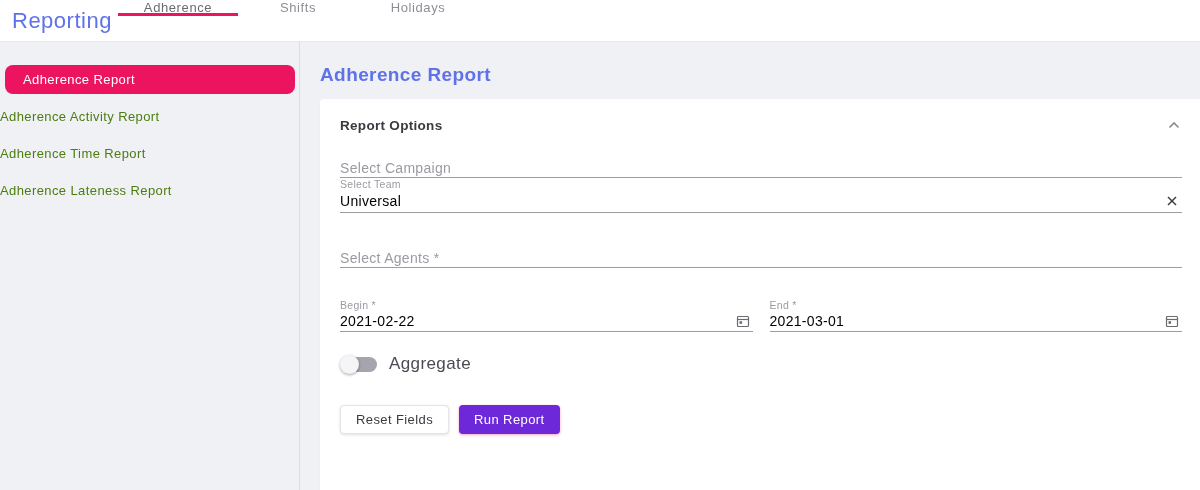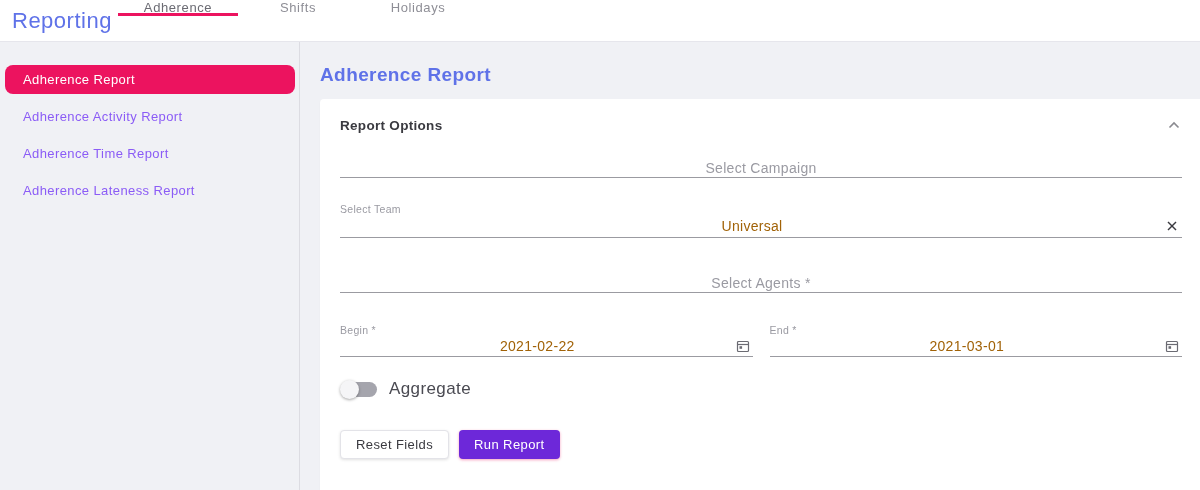--- a/index.html
+++ b/index.html
@@ -30,22 +30,22 @@
     background:#ec135f;
   }
   
   .content{ display:flex; height:448px; }
   .sidebar{
     width:300px; background:#f0f1f5; border-right:1px solid #dcdce2;
     padding-top:23px; flex-shrink:0;
   }
   .side-item{
     height:29px; display:flex; align-items:center;
-    font-size:13px; color:#8b5cf6; letter-spacing:.4px;
-    padding-left:23px; margin-bottom:8px; cursor:pointer;
+    font-size:13px; color:#4d7c0f; letter-spacing:.4px;
+    margin-bottom:8px; cursor:pointer;
   }
   .side-item.active{
     background:#ec135f; color:#fff; border-radius:8px;
     margin:0 4px 8px 5px; padding-left:18px;
   }
   .main{ flex:1; }
   .main-title{
     font-size:19px; color:#5f72e8; letter-spacing:.4px;
     margin:22px 0 13px 20px;
   }
@@ -58,30 +58,30 @@
   .panel-header{
     display:flex; justify-content:space-between; align-items:center; height:20px;
   }
   .panel-title{ font-size:13.5px; font-weight:600; color:#3a3a40; letter-spacing:.3px; }
   .collapse-btn{ cursor:pointer; display:flex; align-items:center; padding:2px; }
   
   .field{ border-bottom:1px solid #9b9ba1; position:relative; }
   .field input{
     border:none; outline:none; width:100%; background:transparent;
     font-family:"Liberation Sans", sans-serif;
-    font-size:14px; color:#a16207; letter-spacing:.3px; padding:0;text-align:center;
+    font-size:14px; color:#000000; letter-spacing:.3px; padding:0;
   }
   .field input::placeholder{ color:#9a9aa2; opacity:1; }
   .float-label{
     display:block; font-size:10.5px; color:#9a9aa2; letter-spacing:.3px;
     height:12px; line-height:12px;
   }
   .field-campaign{ margin-top:24px; height:19px; }
   .field-campaign input{ height:18px; }
-  .field-team{ margin-top:25px; height:35px; }
+  .field-team{ height:35px; }
   .field-team .input-row{ display:flex; align-items:center; height:22px; }
   .field-team input{ height:20px; }
   .clear-btn{ cursor:pointer; display:flex; align-items:center; padding:2px; margin-right:2px; }
   .field-agents{ margin-top:36px; height:19px; }
   .field-agents input{ height:18px; }
   .dates-row{ display:flex; gap:17px; margin-top:31px; }
   .date-field{ flex:1; height:33px; }
   .date-field .input-row{ display:flex; align-items:center; height:20px; }
   .date-field input{ height:18px; }
   .cal-btn{ cursor:pointer; display:flex; align-items:center; padding:1px; margin-right:2px; }

